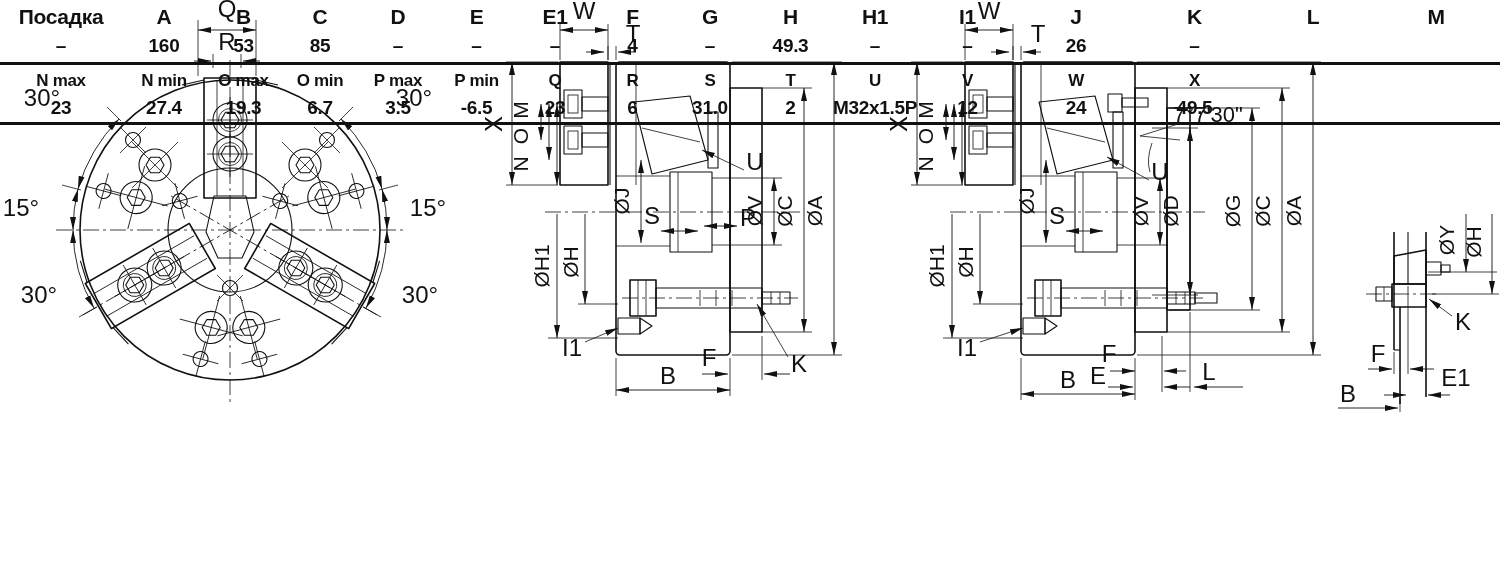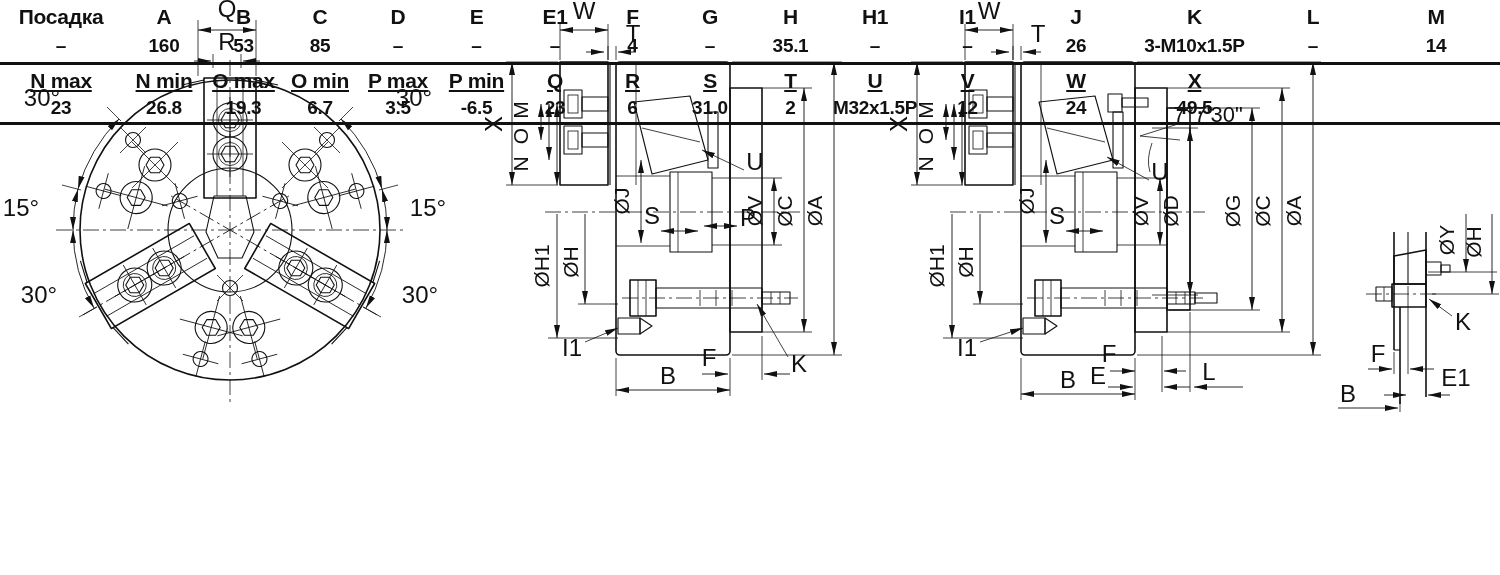--- a/index.html
+++ b/index.html
@@ -14,21 +14,21 @@
   .lbl{font:24px "Liberation Sans",sans-serif;fill:#111;}
   .lbl2{font:21px "Liberation Sans",sans-serif;fill:#111;}
   .lbl3{font:22px "Liberation Sans",sans-serif;fill:#111;}
   
   #dimtable{position:absolute;left:0;top:451;width:1328px;display:grid;
     grid-template-columns:122px 84px 75px 78px 78px 79px 78px 77px 78px 83px 86px 99px 118px 119px 118px 128px;
     grid-template-rows:32px 30px 3px 31px 26px 3px;}
   #dimtable div{text-align:center;font-weight:700;letter-spacing:-0.3px;overflow:hidden;}
   .h1{font-size:21px;line-height:34px;}
   .v1{font-size:19px;line-height:28px;}
-  .h2{font-size:21px;line-height:32px;text-decoration:underline;}
+  .h2{font-size:17px;line-height:32px;}
   .v2{font-size:19px;line-height:24px;}
   .rl{grid-column:1/-1;background:#111;}
 </style>
 </head>
 <body>
 
 <div id="stage">
 
 <svg width="1500" height="450" viewBox="0 0 1500 450">
   <defs>
@@ -360,27 +360,25 @@
 
     <div class="v1">–</div>
     <div class="v1">160</div>
     <div class="v1">53</div>
     <div class="v1">85</div>
     <div class="v1">–</div>
     <div class="v1">–</div>
     <div class="v1">–</div>
     <div class="v1">4</div>
     <div class="v1">–</div>
-    <div class="v1">35.1</div>
+    <div class="v1">49.3</div>
     <div class="v1">–</div>
     <div class="v1">–</div>
     <div class="v1">26</div>
-    <div class="v1">3-M10x1.5P</div>
-    <div class="v1">–</div>
-    <div class="v1">14</div>
+    <div class="v1">–</div>
 
     <div class="rl"></div>
 
     <div class="h2">N max</div>
     <div class="h2">N min</div>
     <div class="h2">O max</div>
     <div class="h2">O min</div>
     <div class="h2">P max</div>
     <div class="h2">P min</div>
     <div class="h2">Q</div>
@@ -388,21 +386,21 @@
     <div class="h2">S</div>
     <div class="h2">T</div>
     <div class="h2">U</div>
     <div class="h2">V</div>
     <div class="h2">W</div>
     <div class="h2">X</div>
     <div class="h2"></div>
     <div class="h2"></div>
 
     <div class="v2">23</div>
-    <div class="v2">26.8</div>
+    <div class="v2">27.4</div>
     <div class="v2">19.3</div>
     <div class="v2">6.7</div>
     <div class="v2">3.5</div>
     <div class="v2">-6.5</div>
     <div class="v2">23</div>
     <div class="v2">6</div>
     <div class="v2">31.0</div>
     <div class="v2">2</div>
     <div class="v2">M32x1.5P</div>
     <div class="v2">12</div>

